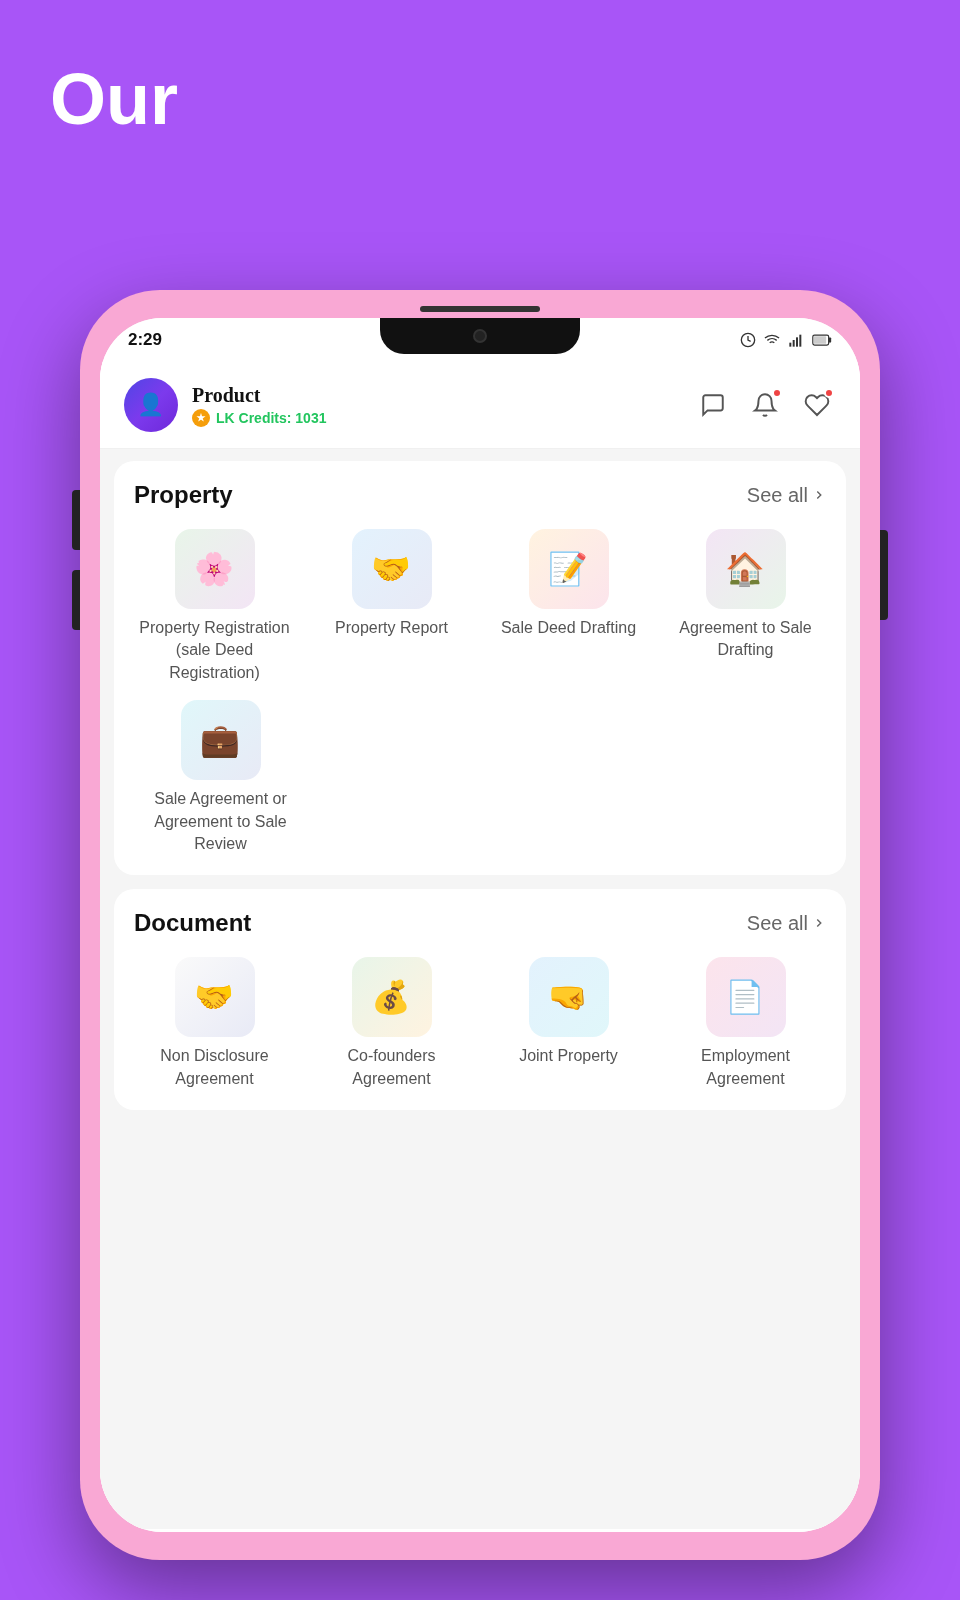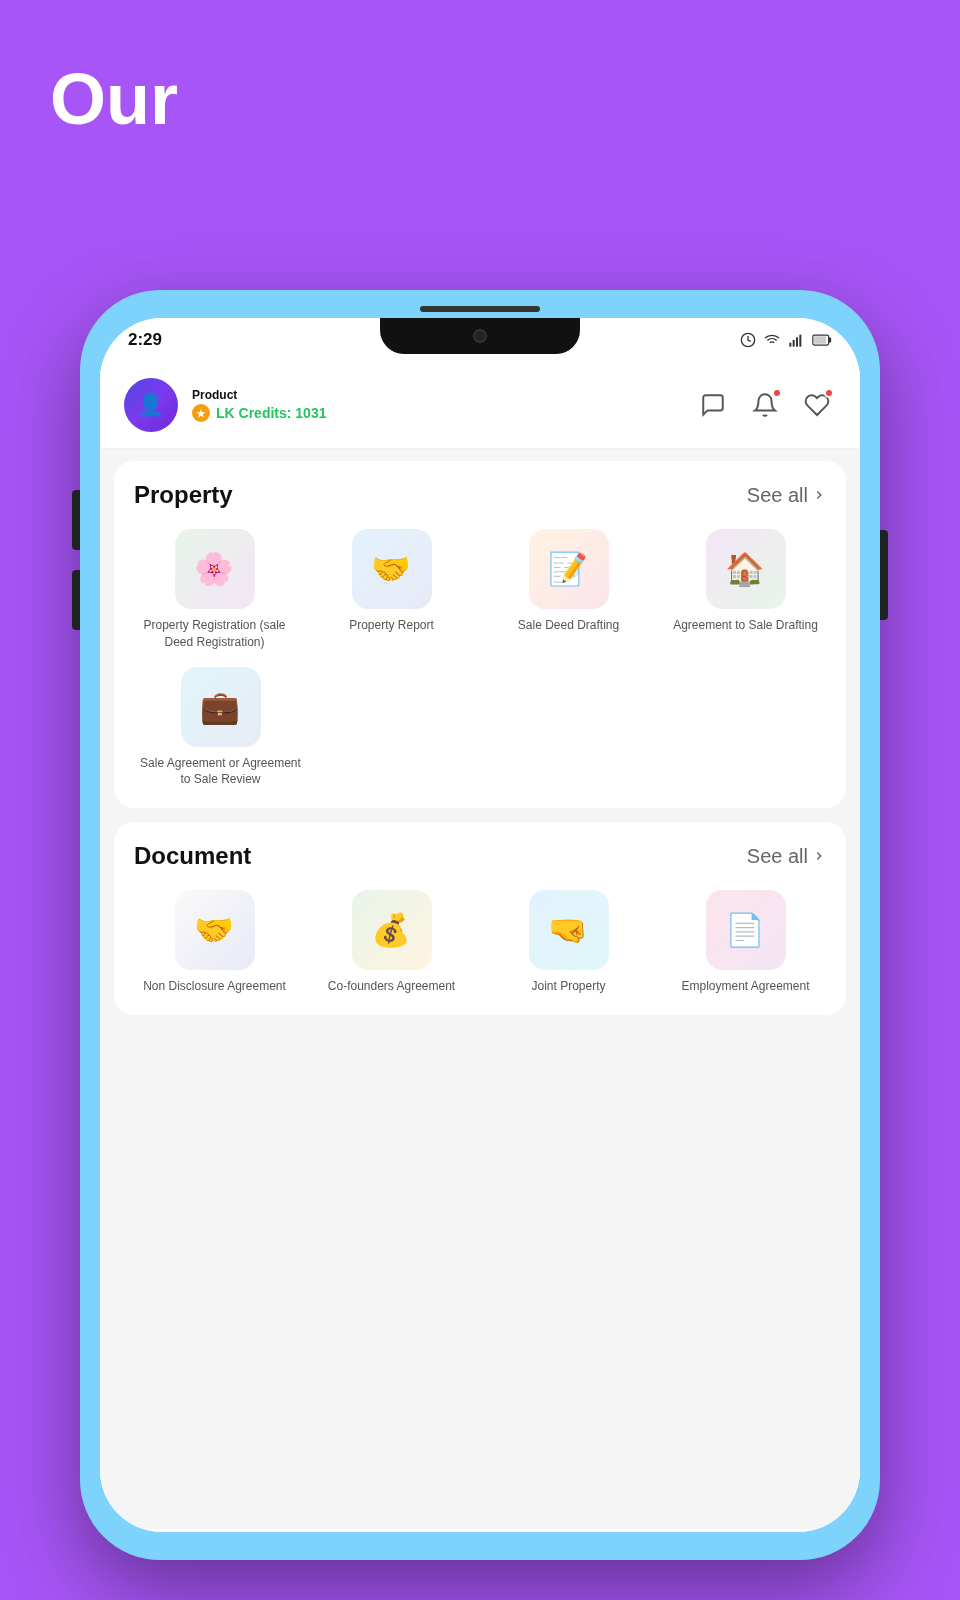--- a/index.html
+++ b/index.html
@@ -22,21 +22,21 @@
       line-height: 1.1;
     }
 
     
     .phone-shell {
       position: absolute;
       top: 290px;
       left: 80px;
       width: 800px;
       height: 1270px;
-      background: #7dd3fc;
+      background: #f9a8d4;
       border-radius: 80px;
       box-shadow: 0 30px 80px rgba(0,0,0,0.4);
     }
 
     
     .phone-screen {
       position: absolute;
       top: 28px;
       left: 20px;
       width: 760px;
@@ -132,23 +132,24 @@
       align-items: center;
       justify-content: center;
       font-size: 22px;
       color: white;
     }
     .header-info {
       margin-left: 14px;
       flex: 1;
     }
     .header-title {
-      font-size: 12px;
+      font-size: 20px;
       font-weight: 700;
       color: #111;
+      font-family: Liberation Serif, serif;
     }
     .header-credits {
       display: flex;
       align-items: center;
       gap: 6px;
       margin-top: 2px;
     }
     .credits-badge {
       width: 18px;
       height: 18px;
@@ -241,21 +242,21 @@
     }
     .product-thumb {
       width: 80px;
       height: 80px;
       border-radius: 16px;
       overflow: hidden;
       margin-bottom: 8px;
       flex-shrink: 0;
     }
     .product-label {
-      font-size: 12px;
+      font-size: 16px;
       color: #555;
       text-align: center;
       line-height: 1.4;
     }
 
     
     .thumb-property-reg {
       background: linear-gradient(135deg, #e8f5e9, #f3e5f5);
       width: 100%;
       height: 100%;

